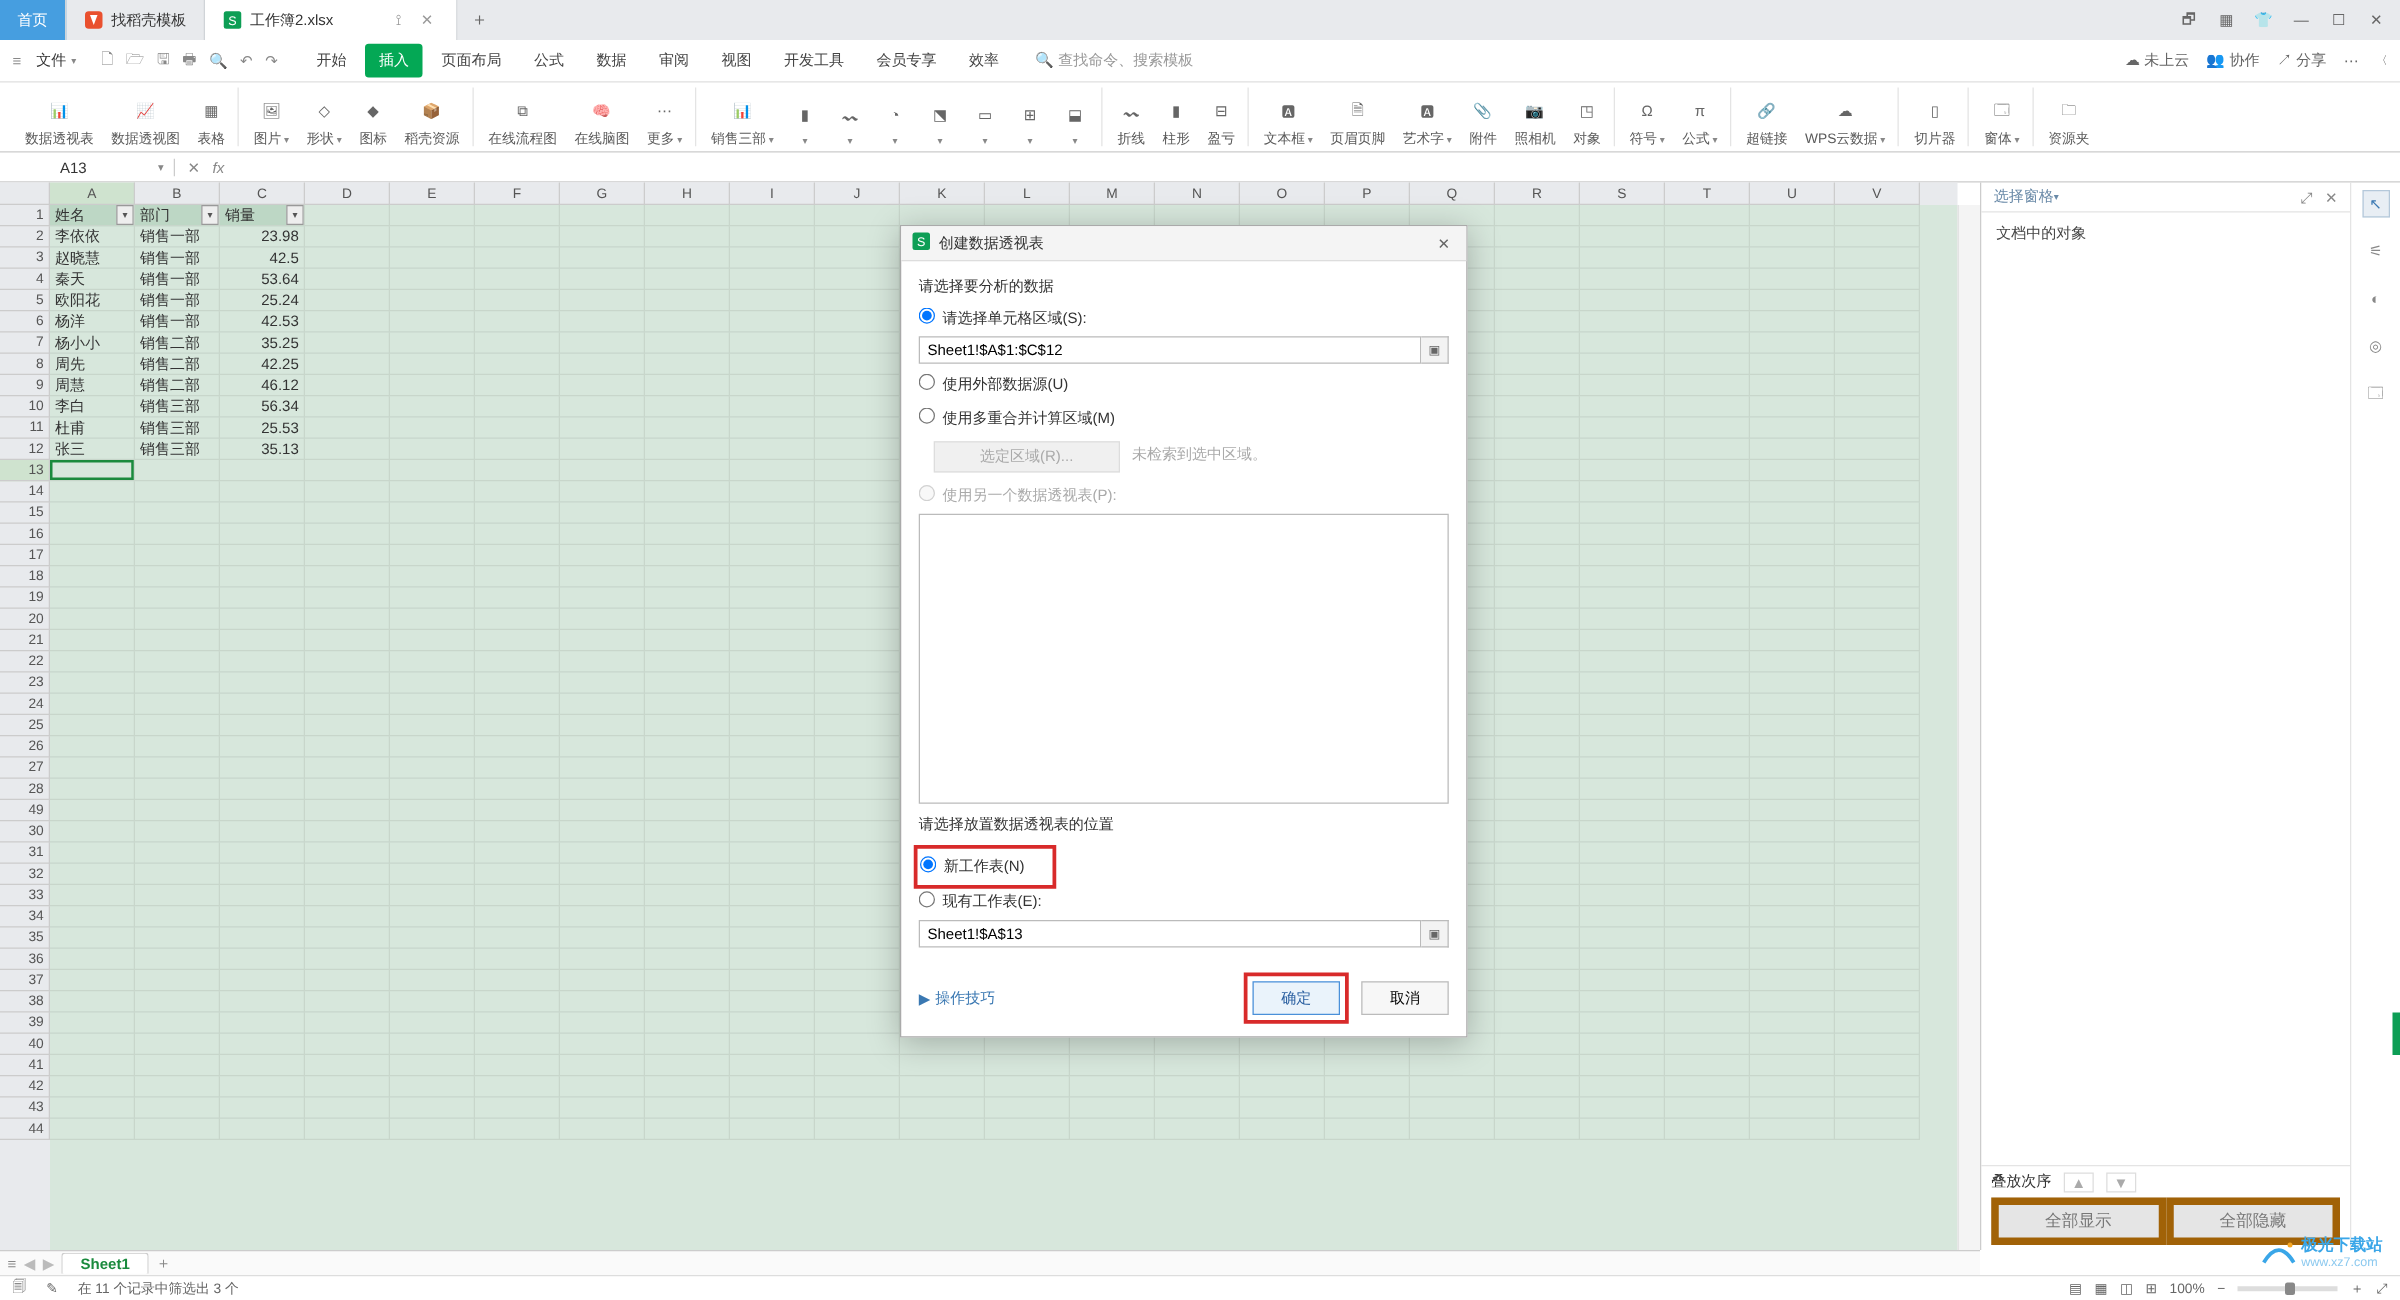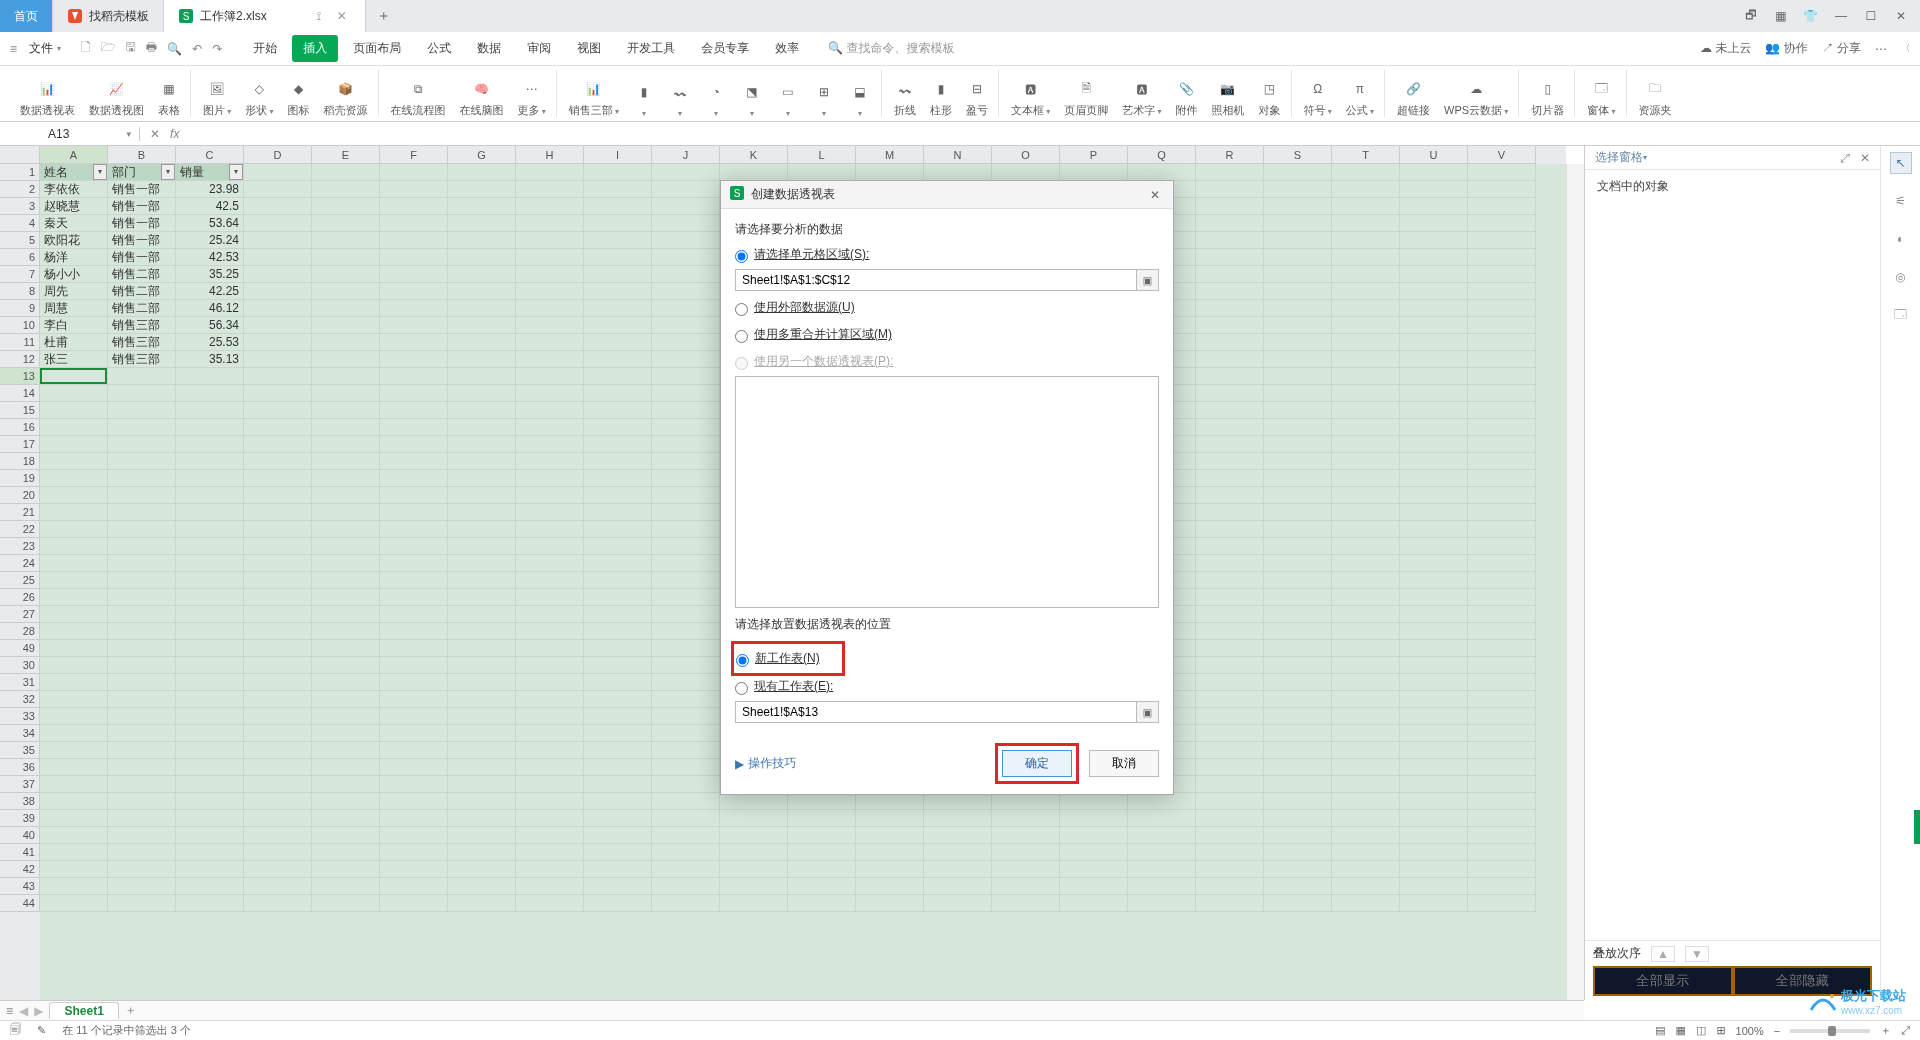--- a/index.html
+++ b/index.html
@@ -61,39 +61,39 @@
   .vscroll { position: absolute; top:18px; right: 0; width: 18px; bottom: 0; background: #f4f4f4; border-left: 1px solid #ddd; }
 
   
   .side-pane { position: absolute; top: 146px; right: 0; width: 336px; bottom: 40px; border-left: 1px solid #ccc; display: flex; }
   .pane-main { flex: 1; display: flex; flex-direction: column; }
   .pane-hdr { height: 24px; display: flex; align-items: center; padding: 0 10px; color: #6a8aa8; border-bottom: 1px solid #e4e4e4; justify-content: space-between; }
   .pane-title { padding: 8px 12px; color: #444; }
   .pane-body { flex: 1; }
   .pane-footer { border-top: 1px solid #e4e4e4; padding: 4px 8px; display: flex; flex-direction: column; gap: 4px; }
   .pane-btns { display: flex; gap: 0; }
-  .pane-btns button { flex: 1; padding: 4px 0; border: 2px solid #a16207; background: #0f172a; cursor: pointer; color: #777; }
+  .pane-btns button { flex: 1; padding: 4px 0; border: 6px solid #a16207; background: #e5e5e5; cursor: pointer; color: #777; }
   .z-order { display:flex; align-items:center; gap:10px;}
   .side-rail { width: 40px; border-left: 1px solid #e4e4e4; display: flex; flex-direction: column; align-items: center; padding-top: 6px; gap: 16px; color: #888; }
   .side-rail .rail-ico{ width:22px; height:22px; display:flex; align-items:center; justify-content:center; cursor:pointer;}
   .side-rail .rail-ico.sel{ background:#e8eef4; border:1px solid #b4c8da; color:#3a78b2;}
 
   
   .sheet-tabs { position: absolute; bottom: 20px; left: 0; right: 336px; height: 20px; display: flex; align-items: center; border-top: 1px solid #ccc; background: #fafafa; padding: 0 6px; gap: 6px; }
   .sheet-tab { padding: 1px 14px; background: #fff; border: 1px solid #ccc; border-bottom: none; border-radius: 3px 3px 0 0; color: #1a8a3d; font-weight: bold; cursor: pointer; }
   .status-bar { position: absolute; bottom: 0; left: 0; right: 0; height: 20px; display: flex; align-items: center; padding: 0 10px; border-top: 1px solid #ddd; color: #666; gap: 16px; font-size: 11px; }
   .status-right { margin-left: auto; display: flex; align-items: center; gap: 10px; }
   
   
   .dialog { position: absolute; top: 180px; left: 720px; width: 454px; background: #fff; box-shadow: 0 4px 24px rgba(0,0,0,0.25); border: 1px solid #aaa; }
   .dlg-title { height: 28px; background: #f4f4f4; display: flex; align-items: center; padding: 0 8px; gap: 6px; border-bottom: 1px solid #ddd; }
   .dlg-title .x { margin-left: auto; width: 20px; text-align: center; cursor: pointer; color: #666; }
   .dlg-body { padding: 10px 14px 4px; }
   .dlg-section-title { font-size: 12px; color: #333; margin: 2px 0 8px; }
-  .dlg-opt { display: flex; align-items: flex-end; gap: 6px; margin: 6px 0; font-size: 12px; text-decoration: underline; }
+  .dlg-opt { display: flex; align-items: flex-start; gap: 6px; margin: 6px 0; font-size: 12px; }
   .dlg-input { width: 100%; display: flex; margin: 4px 0 8px; }
   .dlg-input input { flex: 1; padding: 3px 6px; border: 1px solid #bbb; font-size: 12px; font-family: inherit; background:#fff;}
   .dlg-input .range-btn { width: 22px; border: 1px solid #bbb; border-left: none; background: #f3f3f3; display: flex; align-items: center; justify-content: center; color: #666; cursor: pointer; font-size: 10px; }
   .dlg-disabled-btn { display: inline-block; background:#f0f0f0; border:1px solid #ddd; color:#aaa; padding:3px 36px; margin:4px 0 0 12px; font-size: 12px;}
   .dlg-disabled-note { color:#aaa; margin-left:10px; font-size: 12px;}
   .dlg-list { width: 100%; height: 232px; border: 1px solid #bbb; margin-top: 4px; }
   .dlg-footer { display: flex; align-items: center; padding: 8px 14px 10px; gap: 10px; }
   .dlg-link { color: #3a78b2; cursor: pointer; font-size: 12px; display:flex; align-items:center; gap:4px;}
   .dlg-btn { padding: 4px 22px; border: 1px solid #bbb; background: #f7f7f7; cursor: pointer; font-size: 12px;}
   .dlg-btn.primary { border: 1px solid #4a90d9; background: #eaf3fb; color: #2a5fa0; }
@@ -1574,20 +1574,24 @@
     
     <label class="dlg-opt">
       <input type="radio" name="src" style="">
       <span>使用外部数据源(U)</span>
     </label>
     
     <label class="dlg-opt" style="margin-top:10px">
       <input type="radio" name="src" style="">
       <span>使用多重合并计算区域(M)</span>
     </label>
+    <div class="dlg-row-inline">
+      <span class="dlg-disabled-btn">选定区域(R)...</span>
+      <span class="dlg-disabled-note">未检索到选中区域。</span>
+    </div>
     
     <label class="dlg-opt disabled-text" style="margin-top:10px">
       <input type="radio" name="src" disabled="" style="">
       <span>使用另一个数据透视表(P):</span>
     </label>
     <div class="dlg-list"></div>
     
     <div class="dlg-section-title" style="margin-top:8px">请选择放置数据透视表的位置</div>
     
     <span class="redbox" style="display:inline-block;padding:2px 22px 2px 2px;margin-left:-4px">

